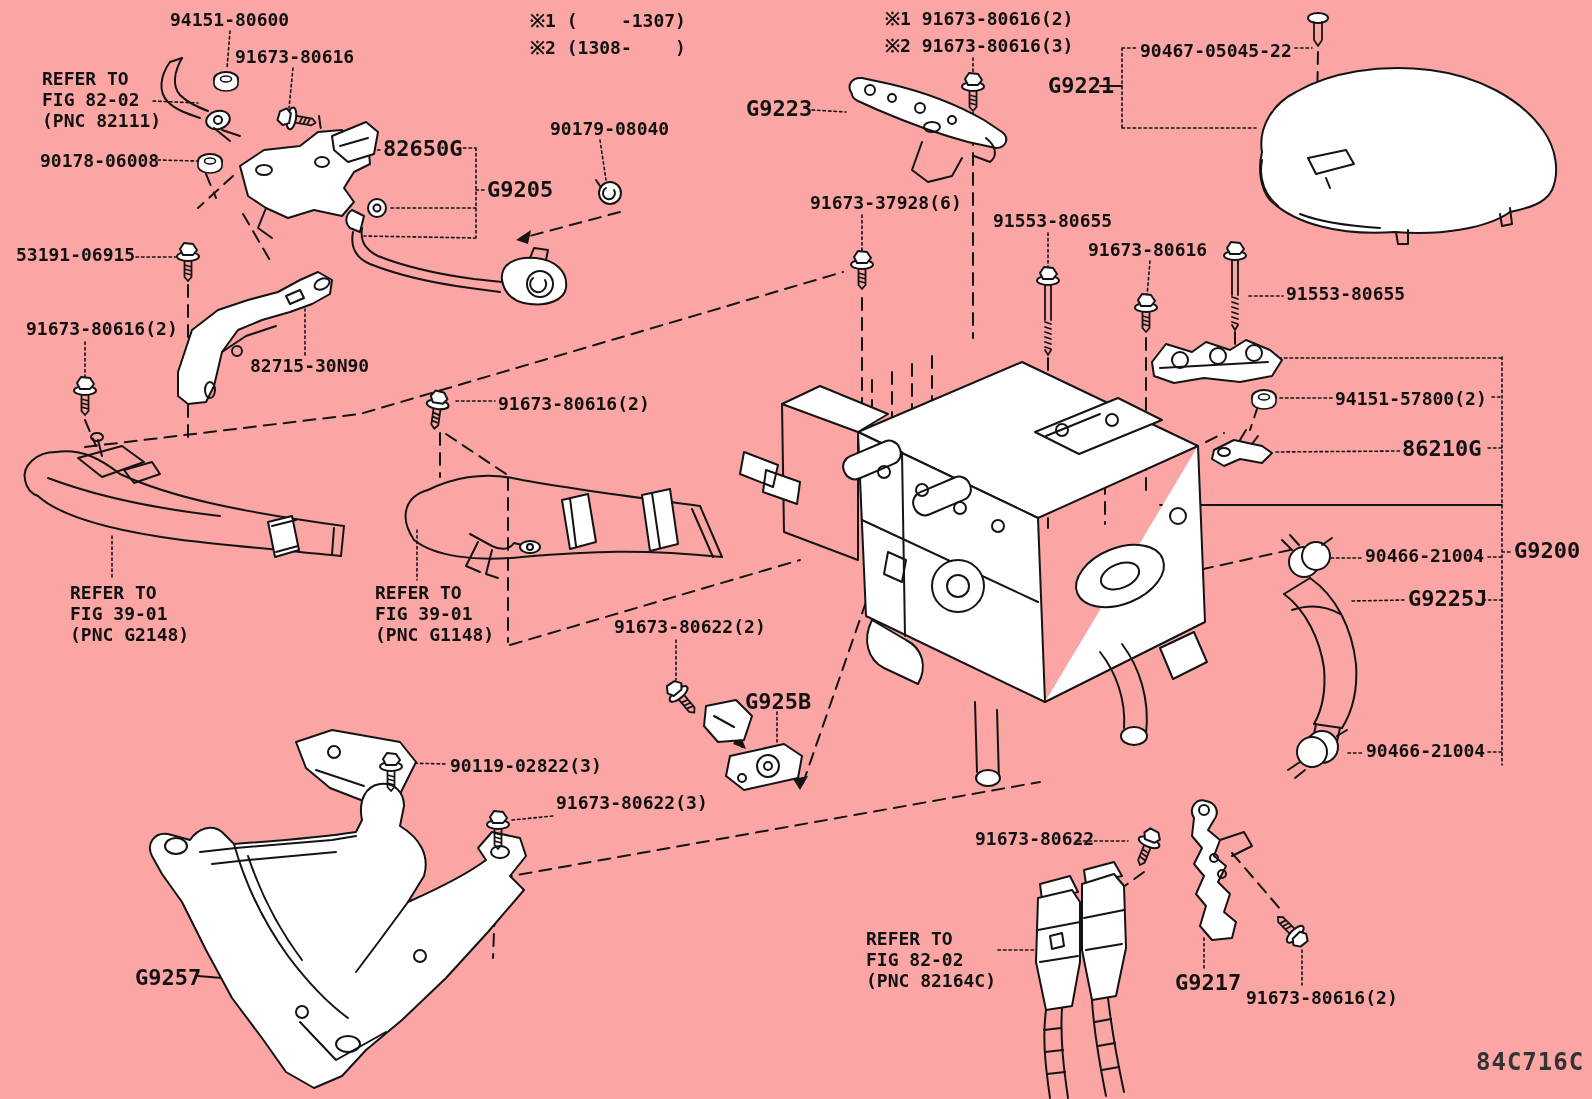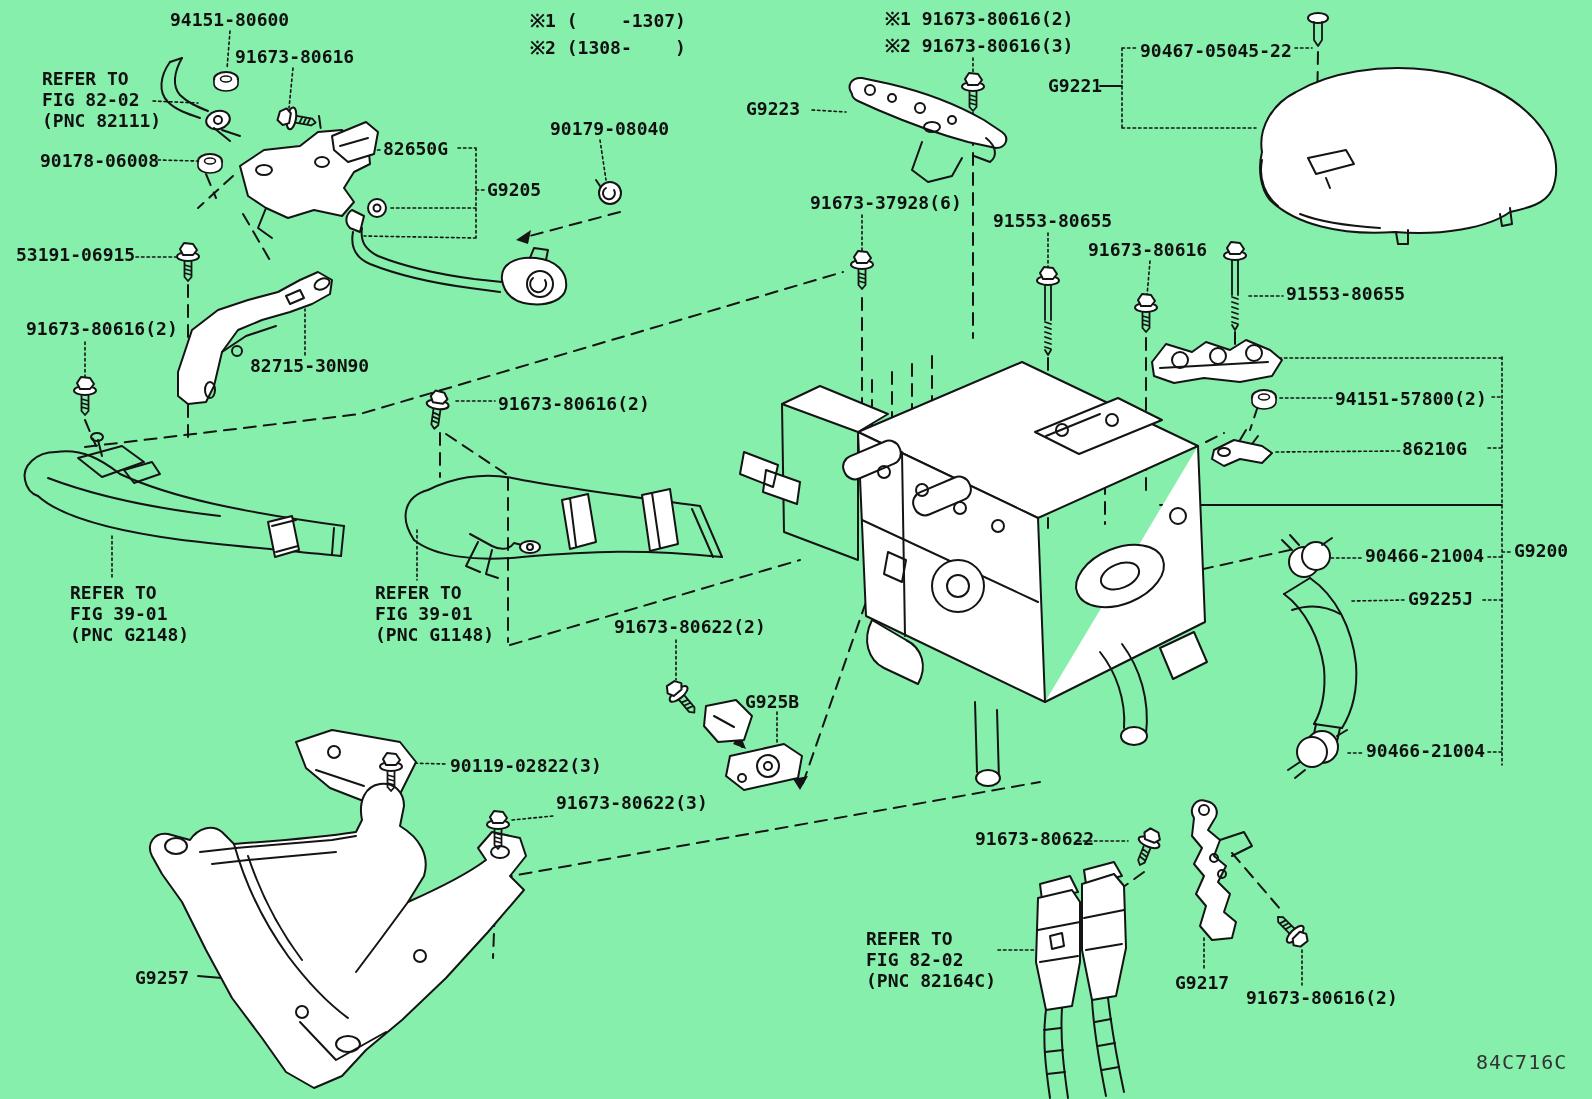--- a/index.html
+++ b/index.html
@@ -1,22 +1,22 @@
 <!DOCTYPE html>
 <html><head>
 <meta charset="utf-8">
 <style>
   html,body{margin:0;padding:0;background:#fff;}
-  .stage{position:relative;width:1592px;height:1099px;background:#86efac;overflow:hidden;
+  .stage{position:relative;width:1592px;height:1099px;background:#fca5a5;overflow:hidden;
          font-family:"DejaVu Sans Mono",monospace;}
   .art{position:absolute;inset:0;}
   .lbl{position:absolute;font:bold 18px "DejaVu Sans Mono",monospace;color:#111;
        white-space:pre;line-height:21px;z-index:5;}
-  .lbl.big{font-size:18px;line-height:24px;}
-  .lbl.plain{font-weight:normal;color:#333;font-size:20px;letter-spacing:1px;}
+  .lbl.big{font-size:22px;line-height:24px;}
+  .lbl.plain{font-weight:bold;color:#333;font-size:24px;letter-spacing:1px;}
 </style>
 </head>
 <body>
 
 <div class="stage">
 
   <svg class="art" viewBox="0 0 1592 1099" fill="none" stroke="#141414" stroke-width="2" stroke-linecap="round" stroke-linejoin="round">
     <defs>
       <g id="bolt">
         <ellipse cx="0" cy="2.5" rx="11" ry="4.5" fill="#fff"></ellipse>

